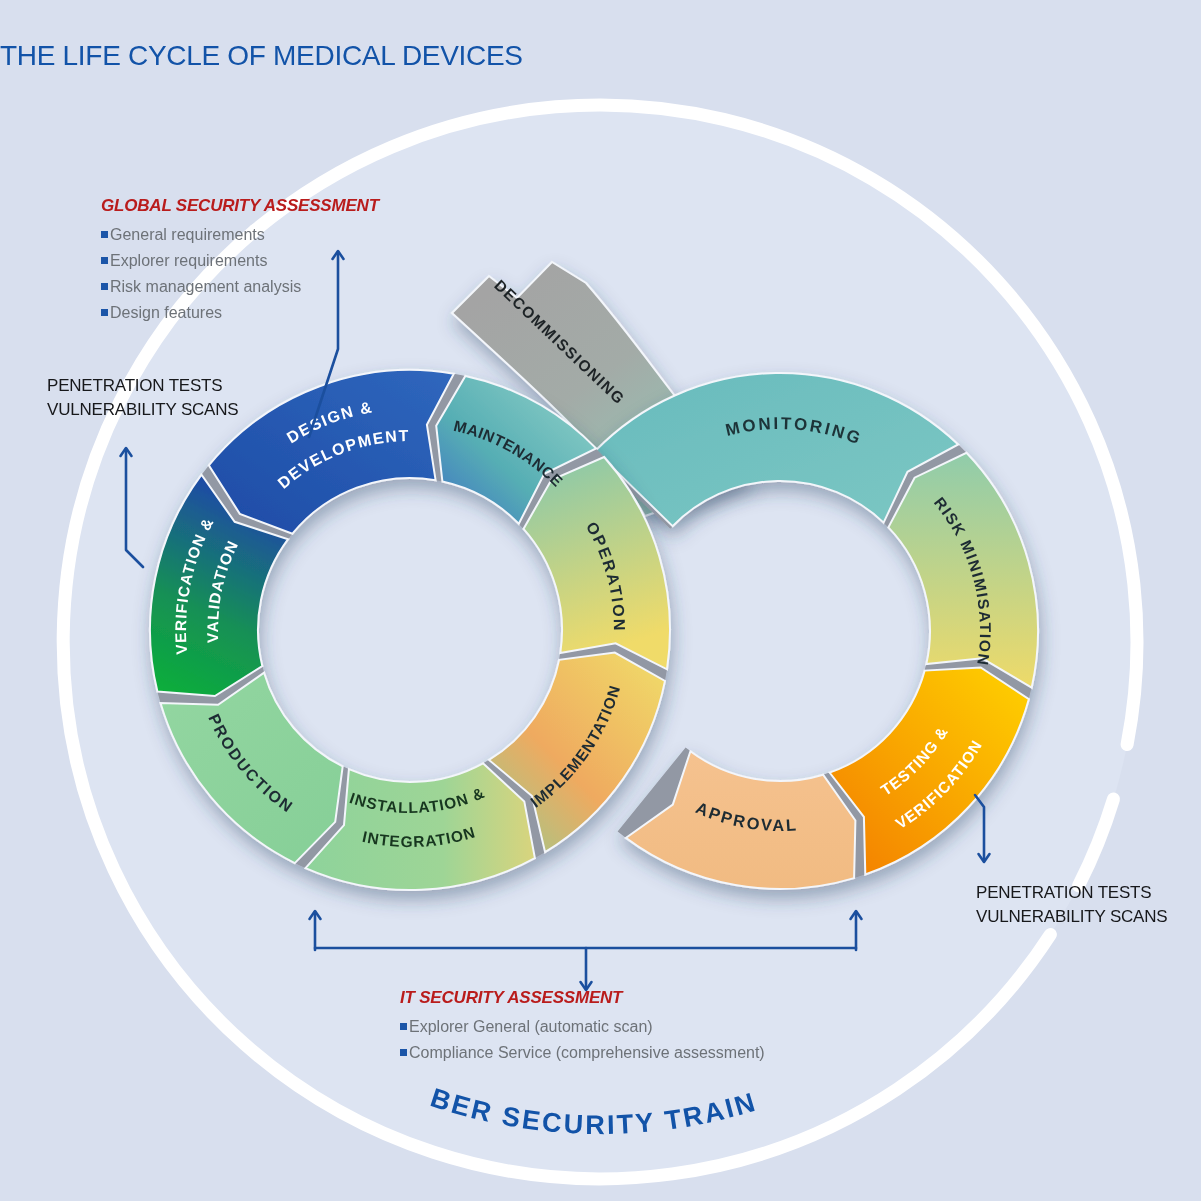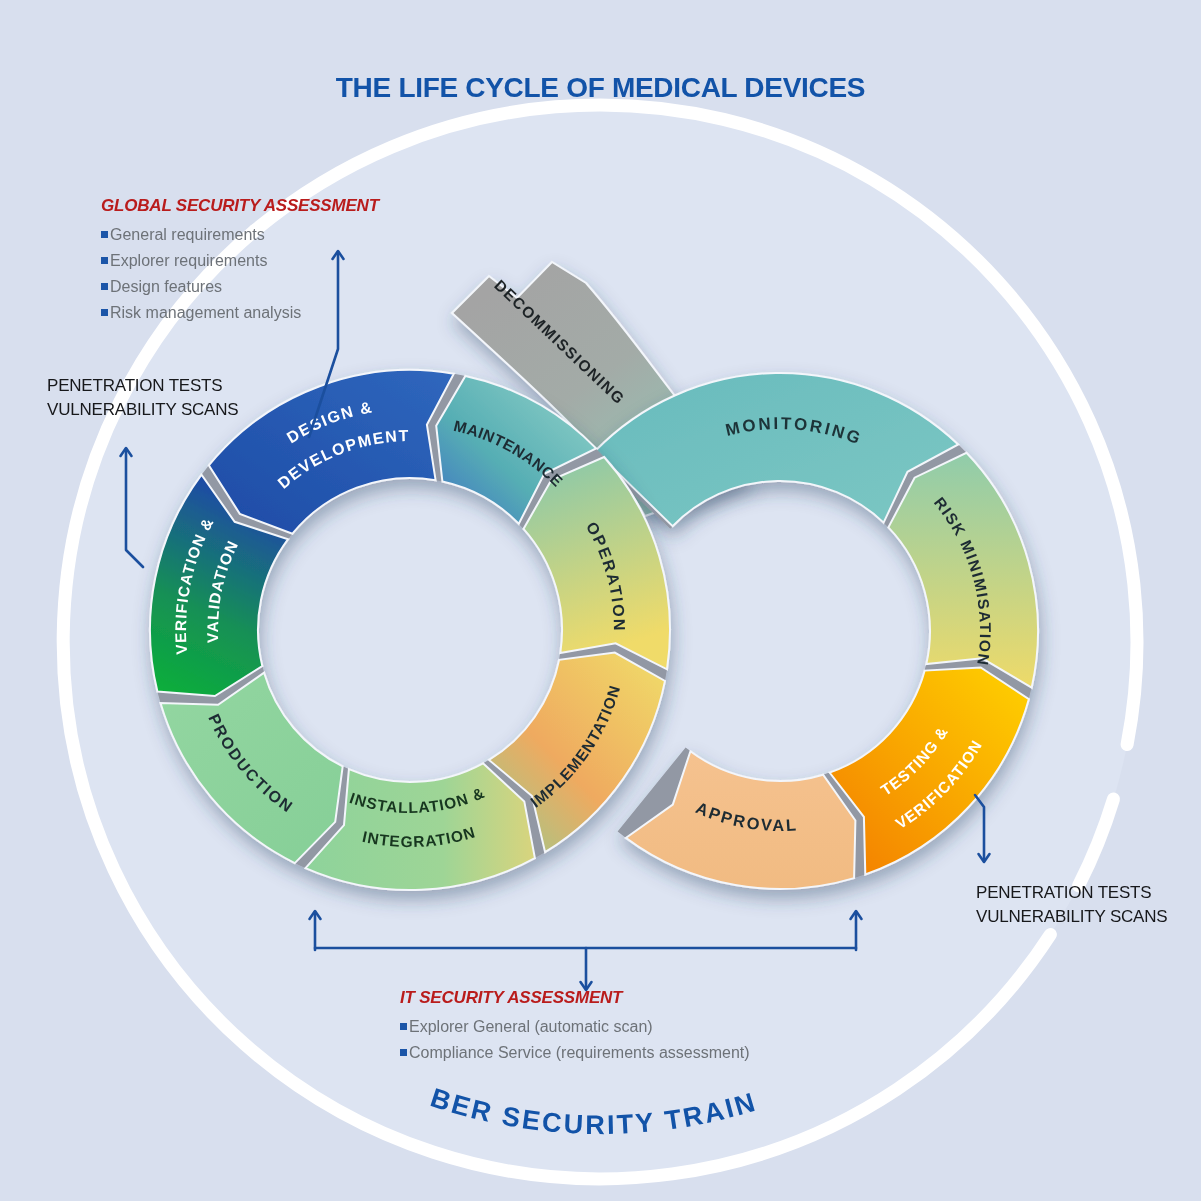--- a/index.html
+++ b/index.html
@@ -1,20 +1,20 @@
 <!DOCTYPE html>
 <html><head>
 <meta charset="utf-8">
 <style>
   html,body{margin:0;padding:0;background:#d8dfee;}
   #stage{position:relative;width:1201px;height:1201px;overflow:hidden;
          font-family:"Liberation Sans",sans-serif;background:#d8dfee;}
   #art{position:absolute;left:0;top:0;}
-  .title{position:absolute;top:40px;left:0;width:100%;text-align:center;
-         font-size:28px;font-weight:bold;color:#1253a8;letter-spacing:-0.3px;margin-top:32px;}
+  .title{position:absolute;top:40px;left:0;width:100%;
+         font-size:28px;font-weight:normal;color:#1253a8;letter-spacing:-0.3px;}
   .note{position:absolute;}
   .note h3{margin:0 0 6px 0;font-size:17px;font-weight:bold;color:#b91c1c;letter-spacing:-0.2px;font-style:italic;}
   .note .item{display:flex;gap:2px;color:#6d7278;font-size:16px;line-height:26px;}
   .note .bullet{width:7px;height:7px;background:#1b55a8;margin-top:9px;flex:none;}
   .hline{font-size:17px;font-weight:normal;color:#17181b;line-height:24px;letter-spacing:-0.2px;}
   #note-gsa{left:101px;top:196px;}
   #note-ptl{left:47px;top:374px;}
   #note-ptr{left:976px;top:881px;}
   #note-it{left:400px;top:988px;}
   text{font-family:"Liberation Sans",sans-serif;}
@@ -164,25 +164,25 @@
         <div class="item">
           <span class="bullet"></span>
           <span>General requirements</span>
         </div>
         <div class="item">
           <span class="bullet"></span>
           <span>Explorer requirements</span>
         </div>
         <div class="item">
           <span class="bullet"></span>
+          <span>Risk management analysis</span>
+        </div>
+        <div class="item">
+          <span class="bullet"></span>
           <span>Design features</span>
-        </div>
-        <div class="item">
-          <span class="bullet"></span>
-          <span>Risk management analysis</span>
         </div>
       </div>
   </div>
 
   <div class="note" id="note-ptl">
     <div class="hline">PENETRATION TESTS</div>
     <div class="hline">VULNERABILITY SCANS</div>
   </div>
 
   <div class="note" id="note-ptr">
@@ -192,17 +192,17 @@
 
   <div class="note" id="note-it">
     <h3>IT SECURITY ASSESSMENT</h3>
     <div class="items">
         <div class="item">
           <span class="bullet"></span>
           <span>Explorer General (automatic scan)</span>
         </div>
         <div class="item">
           <span class="bullet"></span>
-          <span>Compliance Service (requirements assessment)</span>
+          <span>Compliance Service (comprehensive assessment)</span>
         </div>
       </div>
   </div>
 </div>
 
 </body></html>

